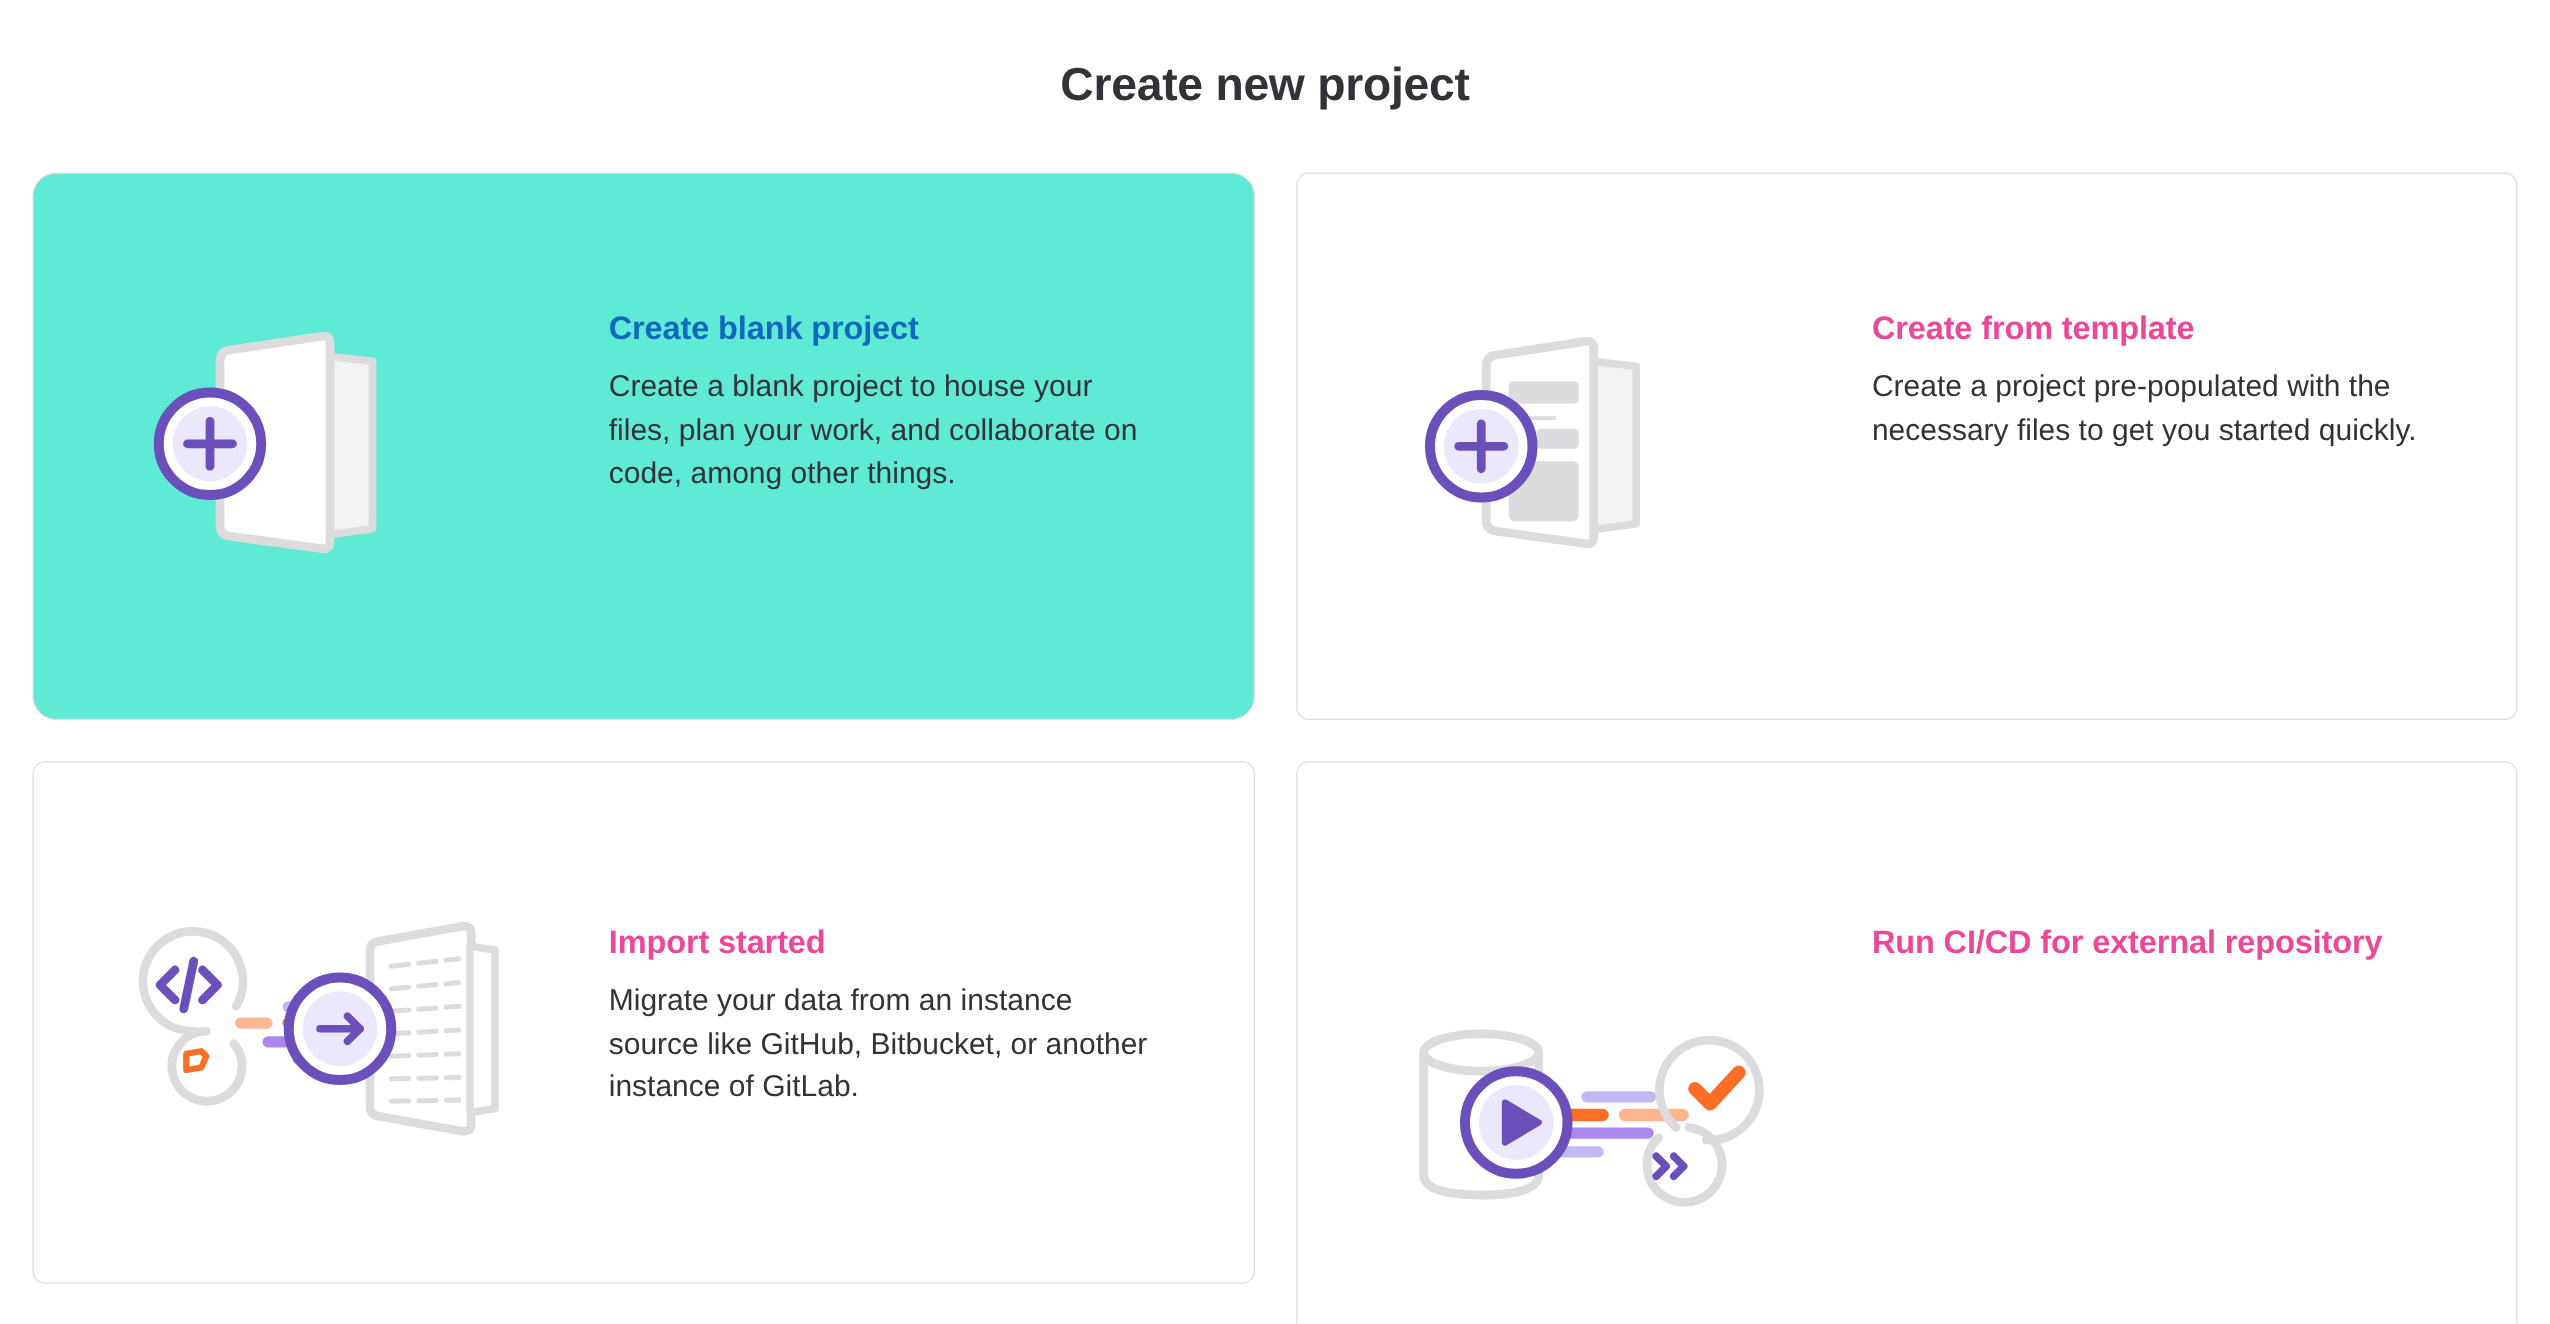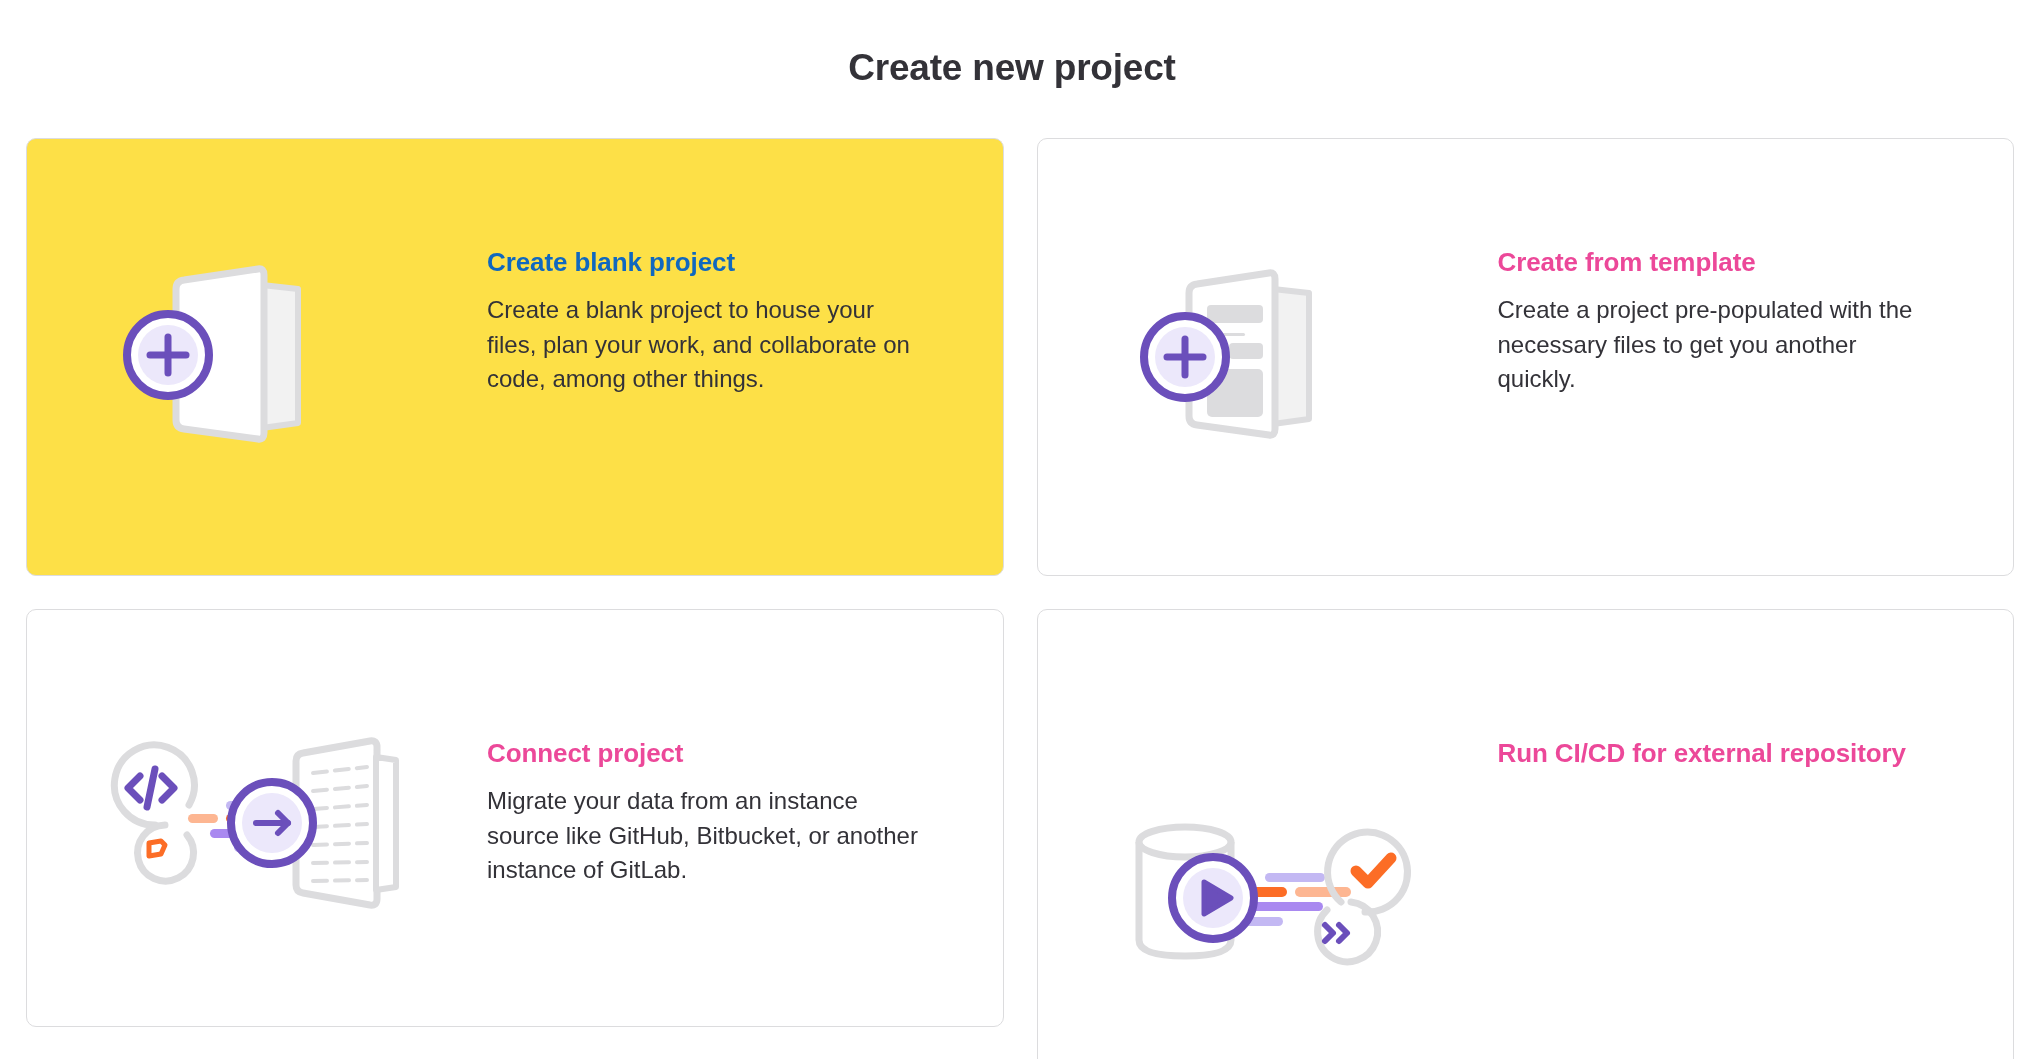--- a/index.html
+++ b/index.html
@@ -41,21 +41,21 @@
   .card {
     flex: 1 1 0;
     border: 1px solid #dcdcde;
     border-radius: 10px;
     background: #ffffff;
     display: flex;
     align-items: flex-start;
     overflow: hidden;
     position: relative;
   }
-  .card.hovered { background: #fde047; }
+  .card.hovered { background: #5eead4; border-radius: 19px; }
   .card.shorter { align-self: flex-start; height: 418px; }
   .card.tall { align-self: flex-start; height: 552px; }
 
   .card-illo {
     flex: 0 0 auto;
     width: 460px;
     height: 100%;
     display: flex;
     align-items: center;
     justify-content: center;
@@ -148,21 +148,21 @@
             <circle cx="62" cy="110" r="30" fill="#ece8fb"></circle>
             <g stroke="#6b4fbb" stroke-width="7" stroke-linecap="round">
               <line x1="44" y1="110" x2="80" y2="110"></line>
               <line x1="62" y1="92" x2="62" y2="128"></line>
             </g>
           </svg>
         </div>
         <div class="card-body">
           <div class="body-wrap top-aligned">
             <h2 class="card-title title-purple">Create from template</h2>
-            <p class="card-desc">Create a project pre-populated with the necessary files to get you another quickly.</p>
+            <p class="card-desc">Create a project pre-populated with the necessary files to get you started quickly.</p>
           </div>
         </div>
       </div>
     </div>
 
     <div class="row row-bot">
 
       <div class="card shorter">
         <div class="card-illo">
           <svg width="340" height="230" viewBox="0 0 340 230">
@@ -198,21 +198,21 @@
             <circle cx="180" cy="120" r="41" fill="#ffffff" stroke="#6b4fbb" stroke-width="8"></circle>
             <circle cx="180" cy="120" r="30" fill="#ece8fb"></circle>
             <g stroke="#6b4fbb" stroke-width="6" stroke-linecap="round" stroke-linejoin="round" fill="none">
               <line x1="164" y1="120" x2="196" y2="120"></line>
               <polyline points="186,110 196,120 186,130"></polyline>
             </g>
           </svg>
         </div>
         <div class="card-body">
           <div class="body-wrap bot-aligned">
-            <h2 class="card-title title-purple">Connect project</h2>
+            <h2 class="card-title title-purple">Import started</h2>
             <p class="card-desc">Migrate your data from an instance source like GitHub, Bitbucket, or another instance of GitLab.</p>
           </div>
         </div>
       </div>
 
       <div class="card tall">
         <div class="card-illo">
           <svg width="340" height="230" viewBox="0 0 340 230">
 
             <path d="M36 72 L36 170 Q36 186 82 186 Q128 186 128 170 L128 72" fill="#ffffff" stroke="#dcdcde" stroke-width="7" stroke-linejoin="round"></path>

